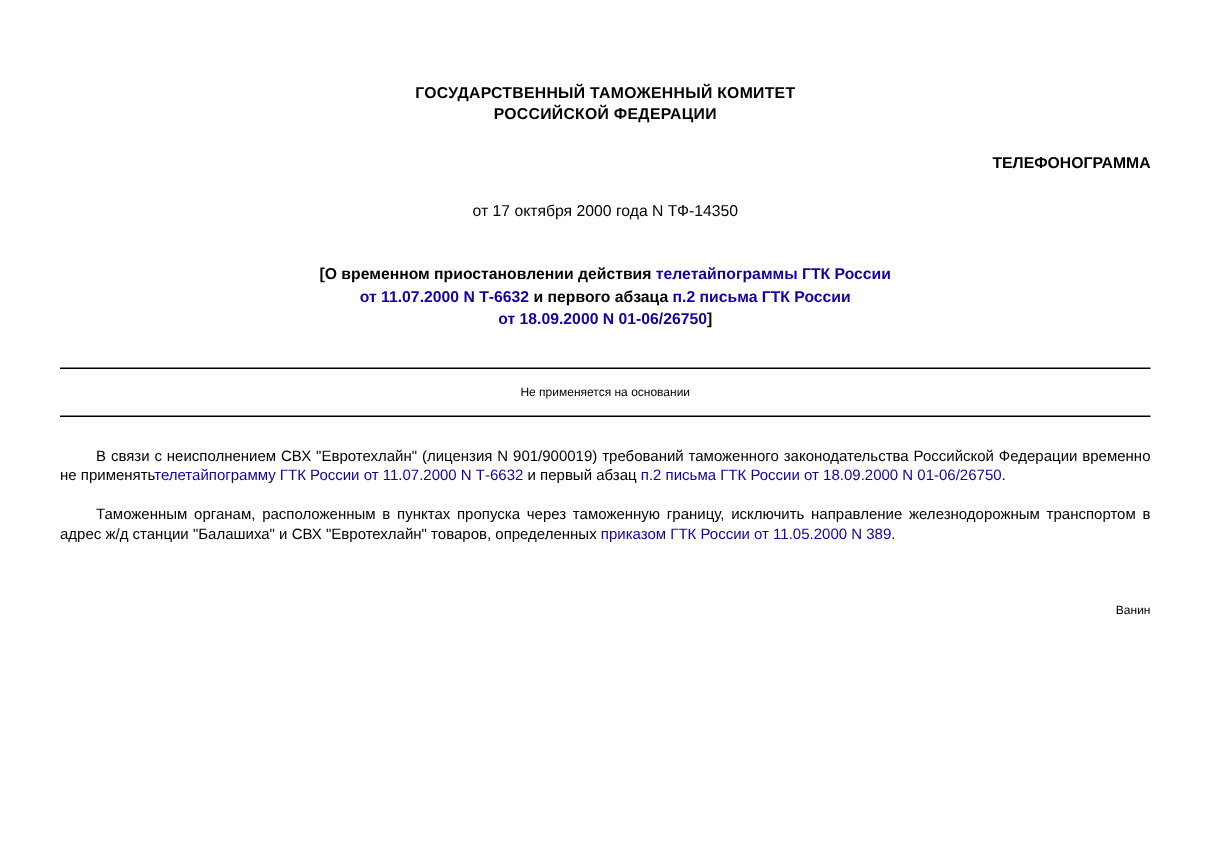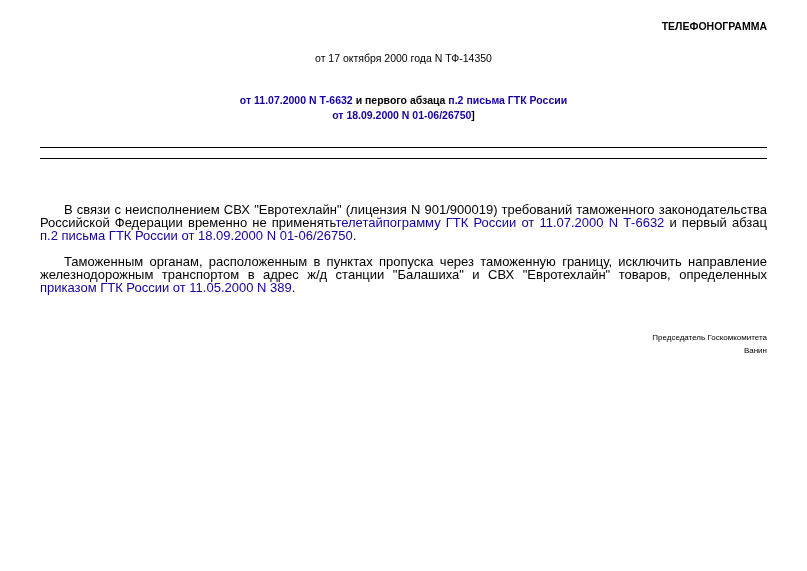--- a/index.html
+++ b/index.html
@@ -68,24 +68,24 @@
     font-size: 8px;
     line-height: 12px;
     margin-top: 10px;
     margin-bottom: 9px;
   }
   .note-block .lnk {
     color: #1500a0;
     text-decoration: none;
   }
   .body-text {
-    font-size: 13px;
+    font-size: 10px;
     line-height: 13px;
     text-align: justify;
-    margin-top: 44px;
+    margin-top: 20px;
   }
   .body-text p {
     margin: 0 0 13px 0;
     text-indent: 24px;
   }
   .body-text .lnk {
     color: #1500a0;
     text-decoration: none;
   }
   .signature {
@@ -93,44 +93,51 @@
     text-align: right;
     font-size: 8px;
     line-height: 13px;
   }
 </style>
 </head>
 <body>
 
 <div class="page">
 
+  <div class="header-block">
+    <div class="org-line">ГОСУДАРСТВЕННЫЙ ТАМОЖЕННЫЙ КОМИТЕТ</div>
+    <div class="org-line">РОССИЙСКОЙ ФЕДЕРАЦИИ</div>
+  </div>
 
   <div class="doc-type">ТЕЛЕФОНОГРАММА</div>
 
   <div class="doc-date">от 17 октября 2000 года N ТФ-14350</div>
 
   <div class="title-block">
+    <div>
+      <span>[О временном приостановлении действия </span><a class="lnk" href="#">телетайпограммы ГТК России</a>
+    </div>
     <div>
       <a class="lnk" href="#">от 11.07.2000 N Т-6632</a><span> и первого абзаца </span><a class="lnk" href="#">п.2 письма ГТК России</a>
     </div>
     <div>
       <a class="lnk" href="#">от 18.09.2000 N 01-06/26750</a><span>]</span>
     </div>
   </div>
 
   <hr class="rule rule-top">
 
   <div class="note-block">
+    <div>Не применяется на основании</div>
   </div>
 
   <hr class="rule rule-bottom">
 
   <div class="body-text">
     <p><span>В связи с неисполнением СВХ "Евротехлайн" (лицензия N 901/900019) требований таможенного законодательства Российской Федерации временно не применять</span><a class="lnk" href="#">телетайпограмму ГТК России от 11.07.2000 N Т-6632</a><span> и первый абзац </span><a class="lnk" href="#">п.2 письма ГТК России от 18.09.2000 N 01-06/26750</a><span>.</span></p>
     <p><span>Таможенным органам, расположенным в пунктах пропуска через таможенную границу, исключить направление железнодорожным транспортом в адрес ж/д станции "Балашиха" и СВХ "Евротехлайн" товаров, определенных </span><a class="lnk" href="#">приказом ГТК России от 11.05.2000 N 389</a><span>.</span></p>
   </div>
 
   <div class="signature">
-    <div>Председатель Госкомкомитета</div>
     <div>Ванин</div>
   </div>
 
 </div>
 
 </body></html>

